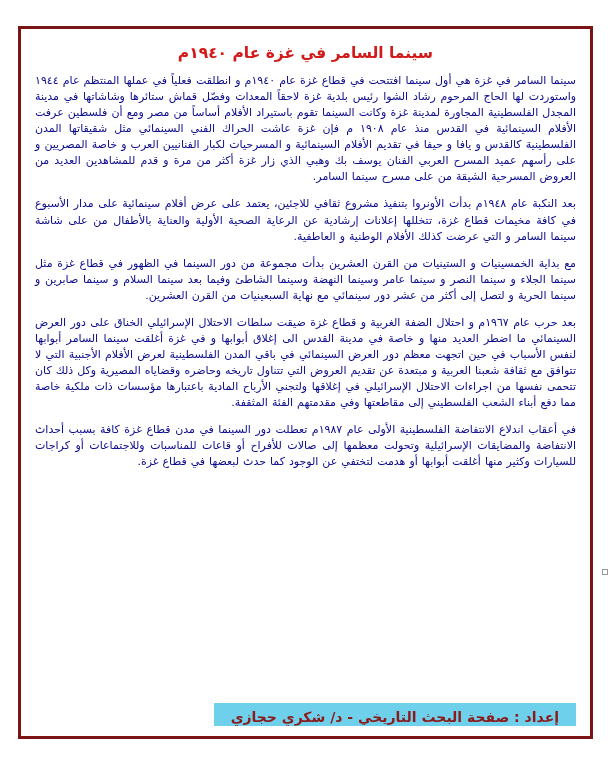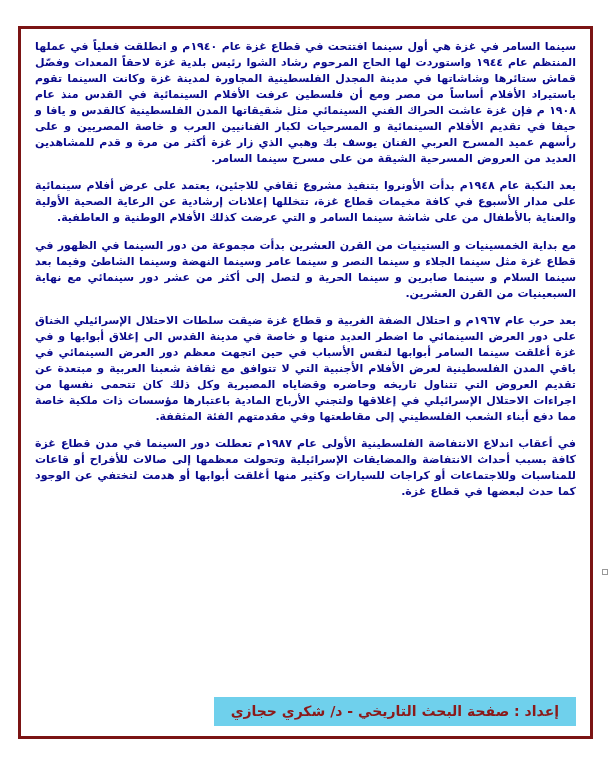--- a/index.html
+++ b/index.html
@@ -39,21 +39,21 @@
     font-size: 15.5px;
     line-height: 1.3;
     margin: 4px 0 10px 0;
     direction: rtl;
   }
   .para {
     direction: rtl;
     text-align: justify;
     text-align-last: right;
     color: #0a0a8c;
-    font-weight: bold;
+    font-weight: normal;
     font-size: 11px;
     line-height: 1.46;
     margin: 0 0 11px 0;
     letter-spacing: 0;
     word-spacing: 0.5px;
   }
   .para:last-of-type {
   }
   .footer-wrap {
     position: absolute;
@@ -62,41 +62,42 @@
     left: 14px;
     display: flex;
     justify-content: flex-start;
     direction: rtl;
   }
   .footer-box {
     background: #6fd0ec;
     color: #8b1a1a;
     font-weight: bold;
     font-size: 14px;
-    padding: 5px 16px 6px 16px;
+    padding: 5px 16px 0 16px;
     border: 1px solid #6fd0ec;
     direction: rtl;
     white-space: nowrap;
   }
   .side-dot {
     position: absolute;
     right: 3px;
     top: 569px;
     width: 4px;
     height: 4px;
     border: 1px solid #999;
     background: #fff;
   }
 </style>
 </head>
 <body>
 
 <div class="page">
   <div class="doc-frame">
 
+    <div class="doc-title">سينما السامر في غزة عام ١٩٤٠م</div>
 
     <p class="para">سينما السامر في غزة هي أول سينما افتتحت في قطاع غزة عام ١٩٤٠م و انطلقت فعلياً في عملها المنتظم عام ١٩٤٤ واستوردت لها الحاج المرحوم رشاد الشوا رئيس بلدية غزة لاحقاً المعدات وفصّل قماش ستائرها وشاشاتها في مدينة المجدل الفلسطينية المجاورة لمدينة غزة وكانت السينما تقوم باستيراد الأفلام أساساً من مصر ومع أن فلسطين عرفت الأفلام السينمائية في القدس منذ عام ١٩٠٨ م فإن غزة عاشت الحراك الفني السينمائي مثل شقيقاتها المدن الفلسطينية كالقدس و يافا و حيفا في تقديم الأفلام السينمائية و المسرحيات لكبار الفنانيين العرب و خاصة المصريين و على رأسهم عميد المسرح العربي الفنان يوسف بك وهبي الذي زار غزة أكثر من مرة و قدم للمشاهدين العديد من العروض المسرحية الشيقة من على مسرح سينما السامر.</p>
     <p class="para">بعد النكبة عام ١٩٤٨م بدأت الأونروا بتنفيذ مشروع ثقافي للاجئين، يعتمد على عرض أفلام سينمائية على مدار الأسبوع في كافة مخيمات قطاع غزة، تتخللها إعلانات إرشادية عن الرعاية الصحية الأولية والعناية بالأطفال من على شاشة سينما السامر و التي عرضت كذلك الأفلام الوطنية و العاطفية.</p>
     <p class="para">مع بداية الخمسينيات و الستينيات من القرن العشرين بدأت مجموعة من دور السينما في الظهور في قطاع غزة مثل سينما الجلاء و سينما النصر و سينما عامر وسينما النهضة وسينما الشاطئ وفيما بعد سينما السلام و سينما صابرين و سينما الحرية و لتصل إلى أكثر من عشر دور سينمائي مع نهاية السبعينيات من القرن العشرين.</p>
     <p class="para">بعد حرب عام ١٩٦٧م و احتلال الضفة الغربية و قطاع غزة ضيقت سلطات الاحتلال الإسرائيلي الخناق على دور العرض السينمائي ما اضطر العديد منها و خاصة في مدينة القدس الى إغلاق أبوابها و في غزة أغلقت سينما السامر أبوابها لنفس الأسباب في حين اتجهت معظم دور العرض السينمائي في باقي المدن الفلسطينية لعرض الأفلام الأجنبية التي لا تتوافق مع ثقافة شعبنا العربية و مبتعدة عن تقديم العروض التي تتناول تاريخه وحاضره وقضاياه المصيرية وكل ذلك كان تتحمى نفسها من اجراءات الاحتلال الإسرائيلي في إغلاقها ولتجني الأرباح المادية باعتبارها مؤسسات ذات ملكية خاصة مما دفع أبناء الشعب الفلسطيني إلى مقاطعتها وفي مقدمتهم الفئة المثقفة.</p>
     <p class="para">في أعقاب اندلاع الانتفاضة الفلسطينية الأولى عام ١٩٨٧م تعطلت دور السينما في مدن قطاع غزة كافة بسبب أحداث الانتفاضة والمضايقات الإسرائيلية وتحولت معظمها إلى صالات للأفراح أو قاعات للمناسبات وللاجتماعات أو كراجات للسيارات وكثير منها أغلقت أبوابها أو هدمت لتختفي عن الوجود كما حدث لبعضها في قطاع غزة.</p>
 
     <div class="footer-wrap">
       <div class="footer-box">إعداد : صفحة البحث التاريخي - د/ شكري حجازي</div>
     </div>

